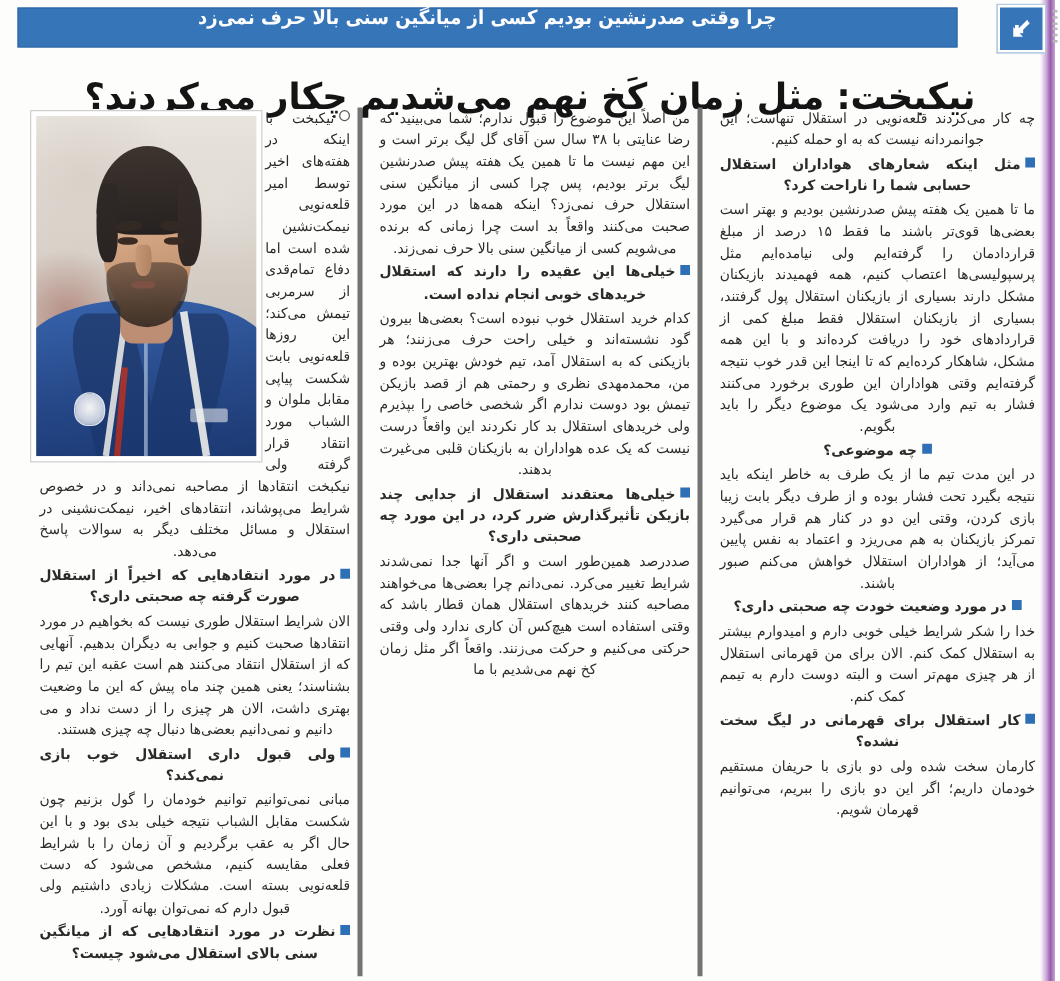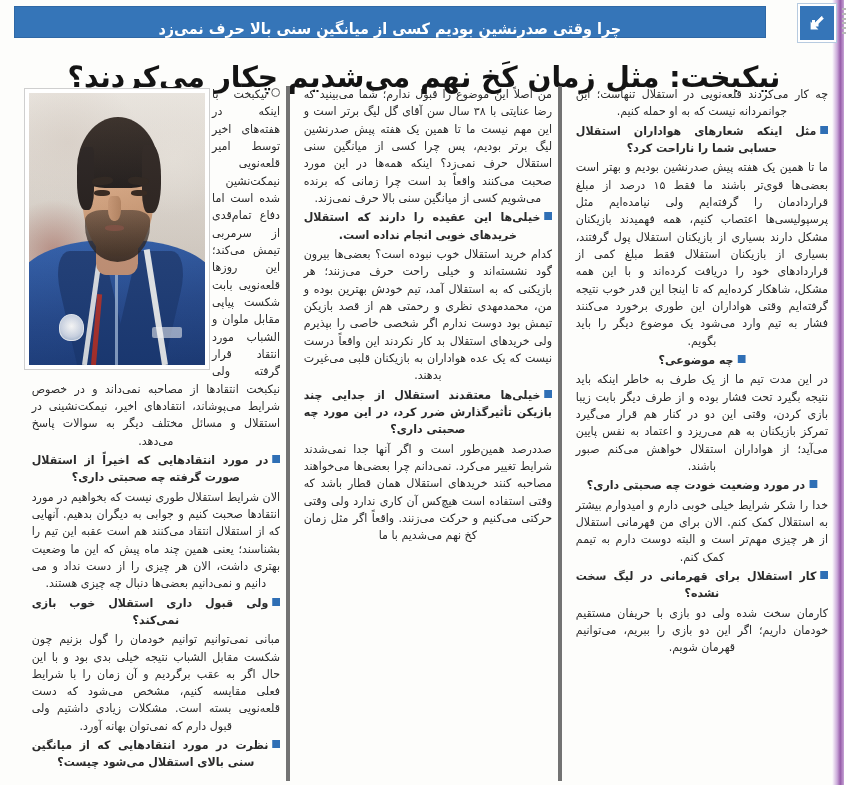--- a/index.html
+++ b/index.html
@@ -26,21 +26,21 @@
     position:absolute;top:0;right:0;width:4px;height:785px;background:#ffffff;
   }
   
   .topbar{
     position:absolute;top:6px;right:28px;left:14px;height:30px;
   }
   .kicker-bar{
     position:absolute;top:0;left:0;right:54px;height:30px;
     background:#3575b8;
     border:1px solid #2f68a5;
-    display:flex;align-items:flex-end;justify-content:center;
+    display:flex;align-items:flex-start;justify-content:center;
   }
   .kicker-text{
     color:#ffffff;font-size:15.5px;font-weight:bold;letter-spacing:0;
     white-space:nowrap;line-height:1;
     transform:scaleX(.93);
   }
   .corner-box{
     position:absolute;top:-2px;right:-16px;width:34px;height:34px;
     background:#3575b8;border:2px solid #ffffff;
     box-shadow:0 0 0 1px #b7cbe0;

